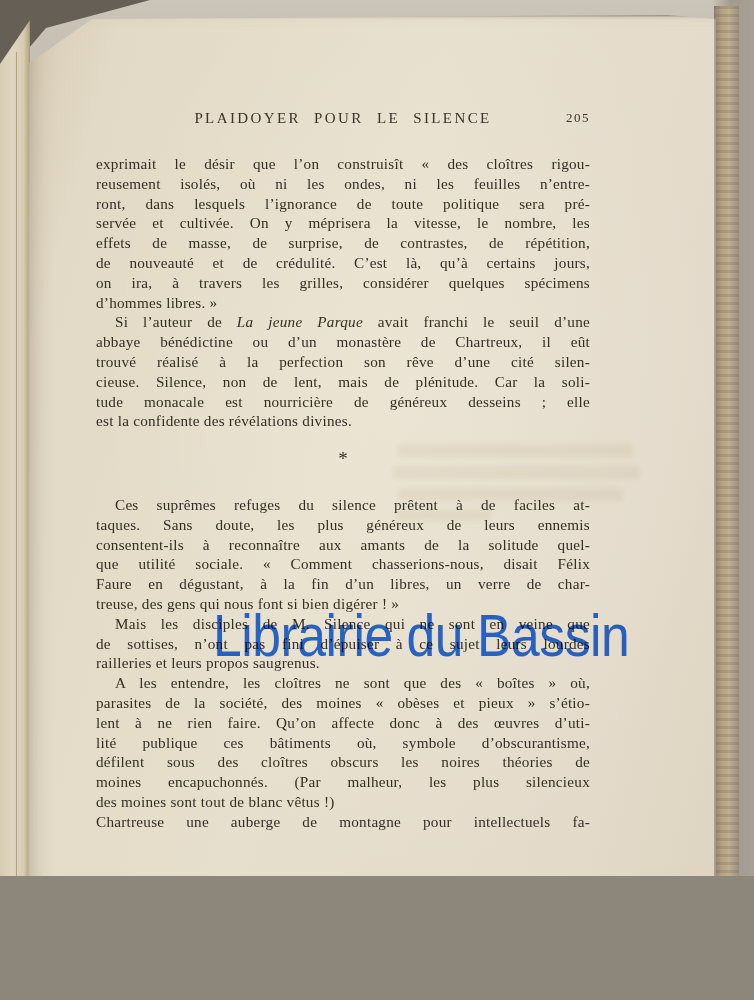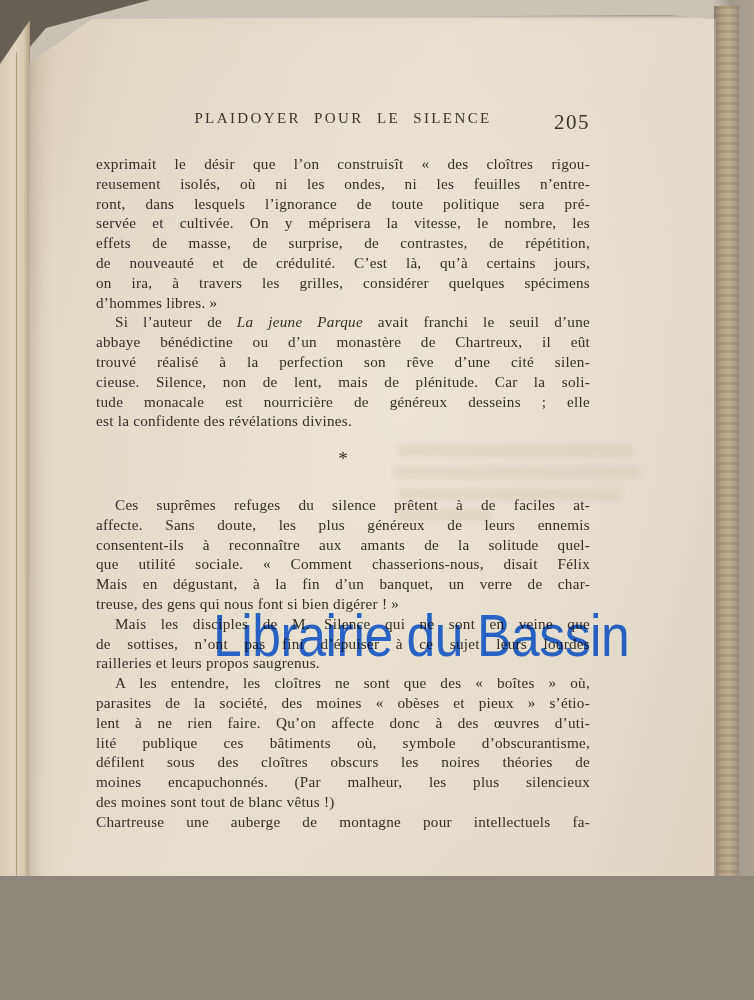--- a/index.html
+++ b/index.html
@@ -43,21 +43,21 @@
   
   .bleed{position:absolute;background:#93824f;opacity:.09;filter:blur(2px);border-radius:3px;}
   .dust{position:absolute;left:160px;top:905px;width:3px;height:3px;border-radius:50%;
         background:#7d6346;opacity:.65;}
 
   
   .type{position:absolute;left:96px;top:110px;width:494px;color:#332d24;}
   .rheader{position:relative;height:20px;margin-bottom:24px;}
   .rtitle{position:absolute;left:0;right:0;text-align:center;font-size:15px;
           letter-spacing:2.4px;word-spacing:7px;color:#3a332a;}
-  .folio{position:absolute;right:0;top:0;font-size:21px;letter-spacing:1.5px;color:#3a332a;}
+  .folio{position:absolute;right:0;top:0;font-size:13px;letter-spacing:1.5px;color:#3a332a;}
 
   .body-text{font-size:15.2px;line-height:19.8px;letter-spacing:.25px;}
   .line{text-align:justify;text-align-last:justify;white-space:nowrap;}
   .line.end{text-align-last:left;}
   .line.indent{text-indent:19px;}
   .separator{text-align:center;font-size:19px;margin-top:18px;margin-bottom:26px;height:19.8px;
              letter-spacing:0;}
 
   
   .watermark{position:absolute;left:213px;top:606px;font-family:"Liberation Sans",sans-serif;
@@ -102,24 +102,24 @@
         <div class="line">on ira, à travers les grilles, considérer quelques spécimens</div>
         <div class="line end">d’hommes libres. »</div>
         <div class="line indent"><span>Si l’auteur de </span><i>La jeune Parque</i><span> avait franchi le seuil d’une</span></div>
         <div class="line">abbaye bénédictine ou d’un monastère de Chartreux, il eût</div>
         <div class="line">trouvé réalisé à la perfection son rêve d’une cité silen-</div>
         <div class="line">cieuse. Silence, non de lent, mais de plénitude. Car la soli-</div>
         <div class="line">tude monacale est nourricière de généreux desseins ; elle</div>
         <div class="line end">est la confidente des révélations divines.</div>
         <div class="separator">*</div>
         <div class="line indent">Ces suprêmes refuges du silence prêtent à de faciles at-</div>
-        <div class="line">affecte.  Sans doute, les plus généreux de leurs ennemis</div>
+        <div class="line">taques.  Sans doute, les plus généreux de leurs ennemis</div>
         <div class="line">consentent-ils à reconnaître aux amants de la solitude quel-</div>
         <div class="line">que utilité sociale. « Comment chasserions-nous, disait Félix</div>
-        <div class="line">Mais en dégustant, à la fin d’un banquet, un verre de char-</div>
+        <div class="line">Faure en dégustant, à la fin d’un libres, un verre de char-</div>
         <div class="line end">treuse, des gens qui nous font si bien digérer ! »</div>
         <div class="line indent">Mais les disciples de M. Silence qui ne sont en veine que</div>
         <div class="line">de sottises, n’ont pas fini d’épuiser à ce sujet leurs lourdes</div>
         <div class="line end">railleries et leurs propos saugrenus.</div>
         <div class="line indent">A les entendre, les cloîtres ne sont que des « boîtes » où,</div>
         <div class="line">parasites de la société, des moines « obèses et pieux » s’étio-</div>
         <div class="line">lent à ne rien faire. Qu’on affecte donc à des œuvres d’uti-</div>
         <div class="line">lité publique ces bâtiments où, symbole d’obscurantisme,</div>
         <div class="line">défilent sous des cloîtres obscurs les noires théories de</div>
         <div class="line">moines encapuchonnés. (Par malheur, les plus silencieux</div>

